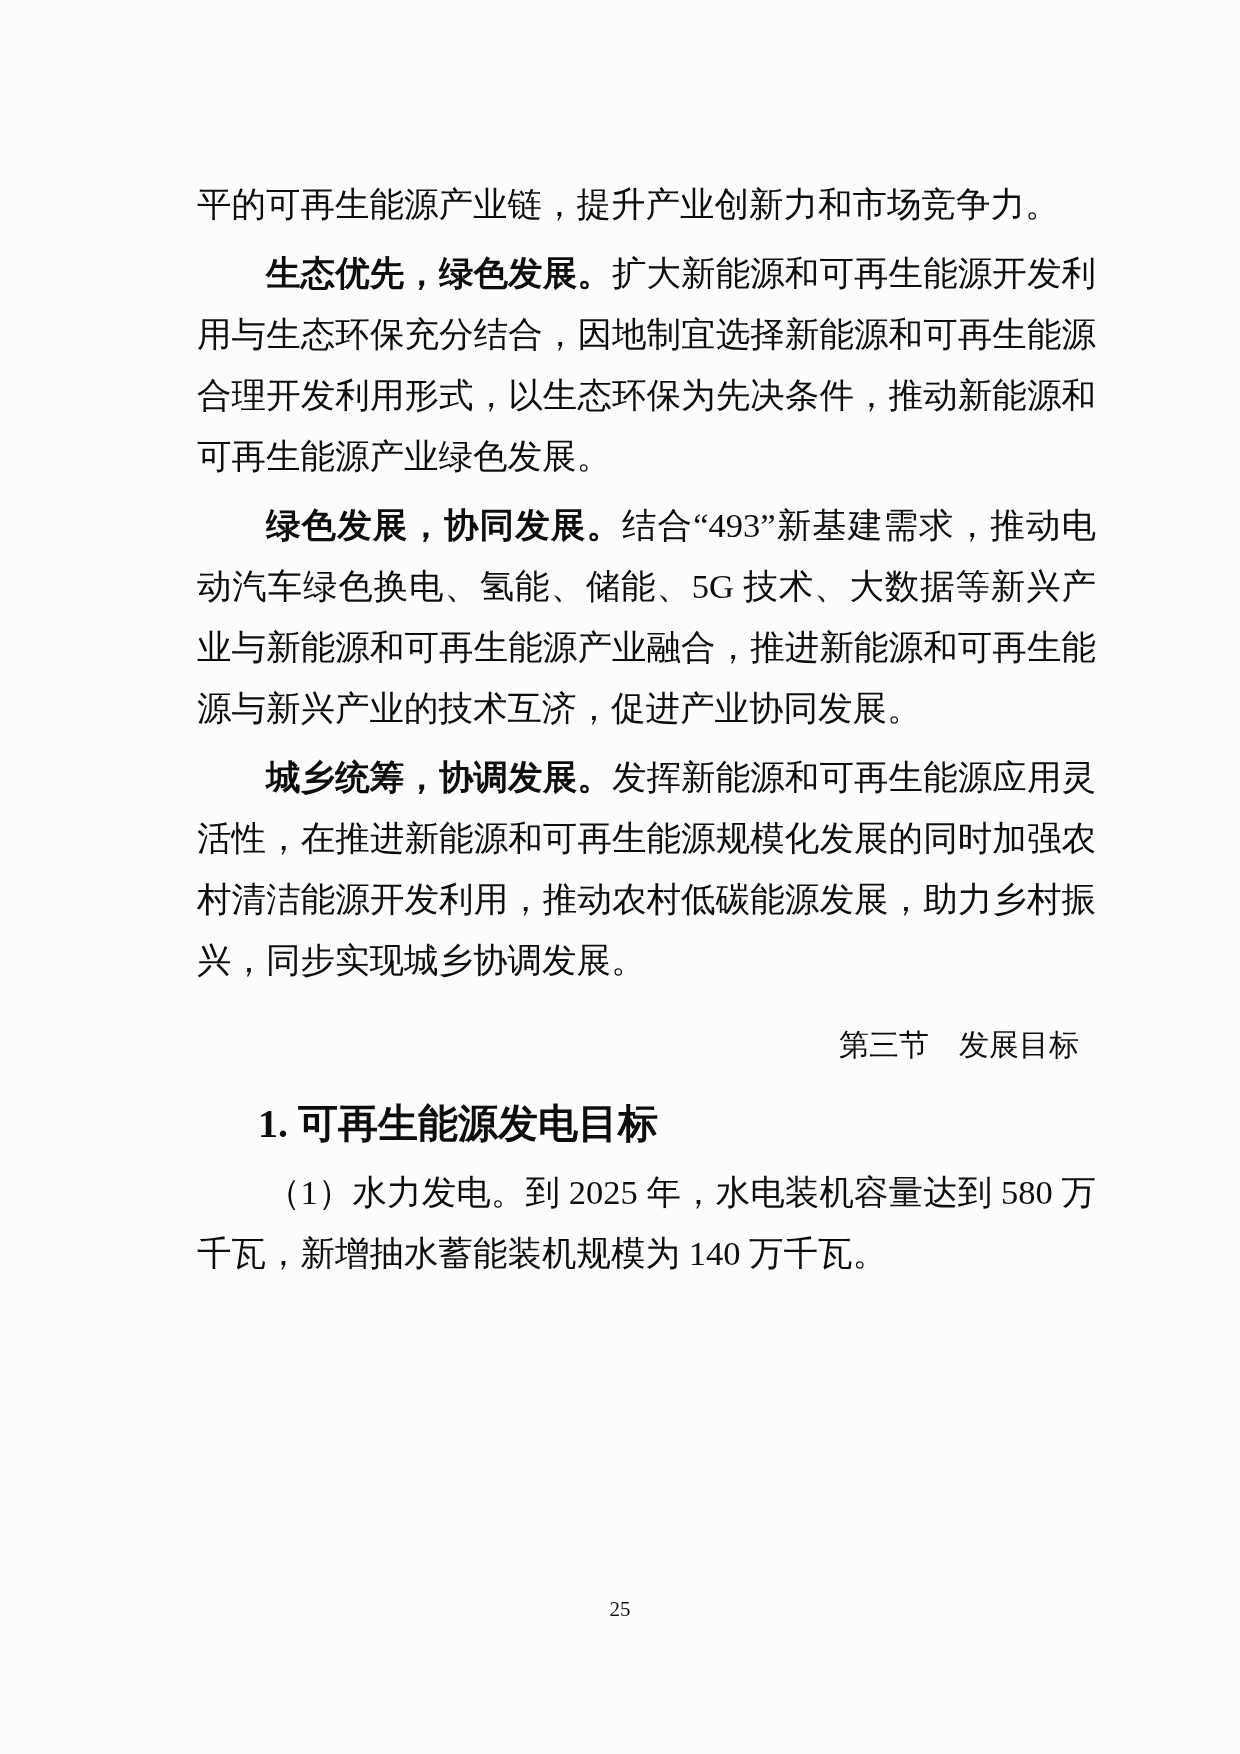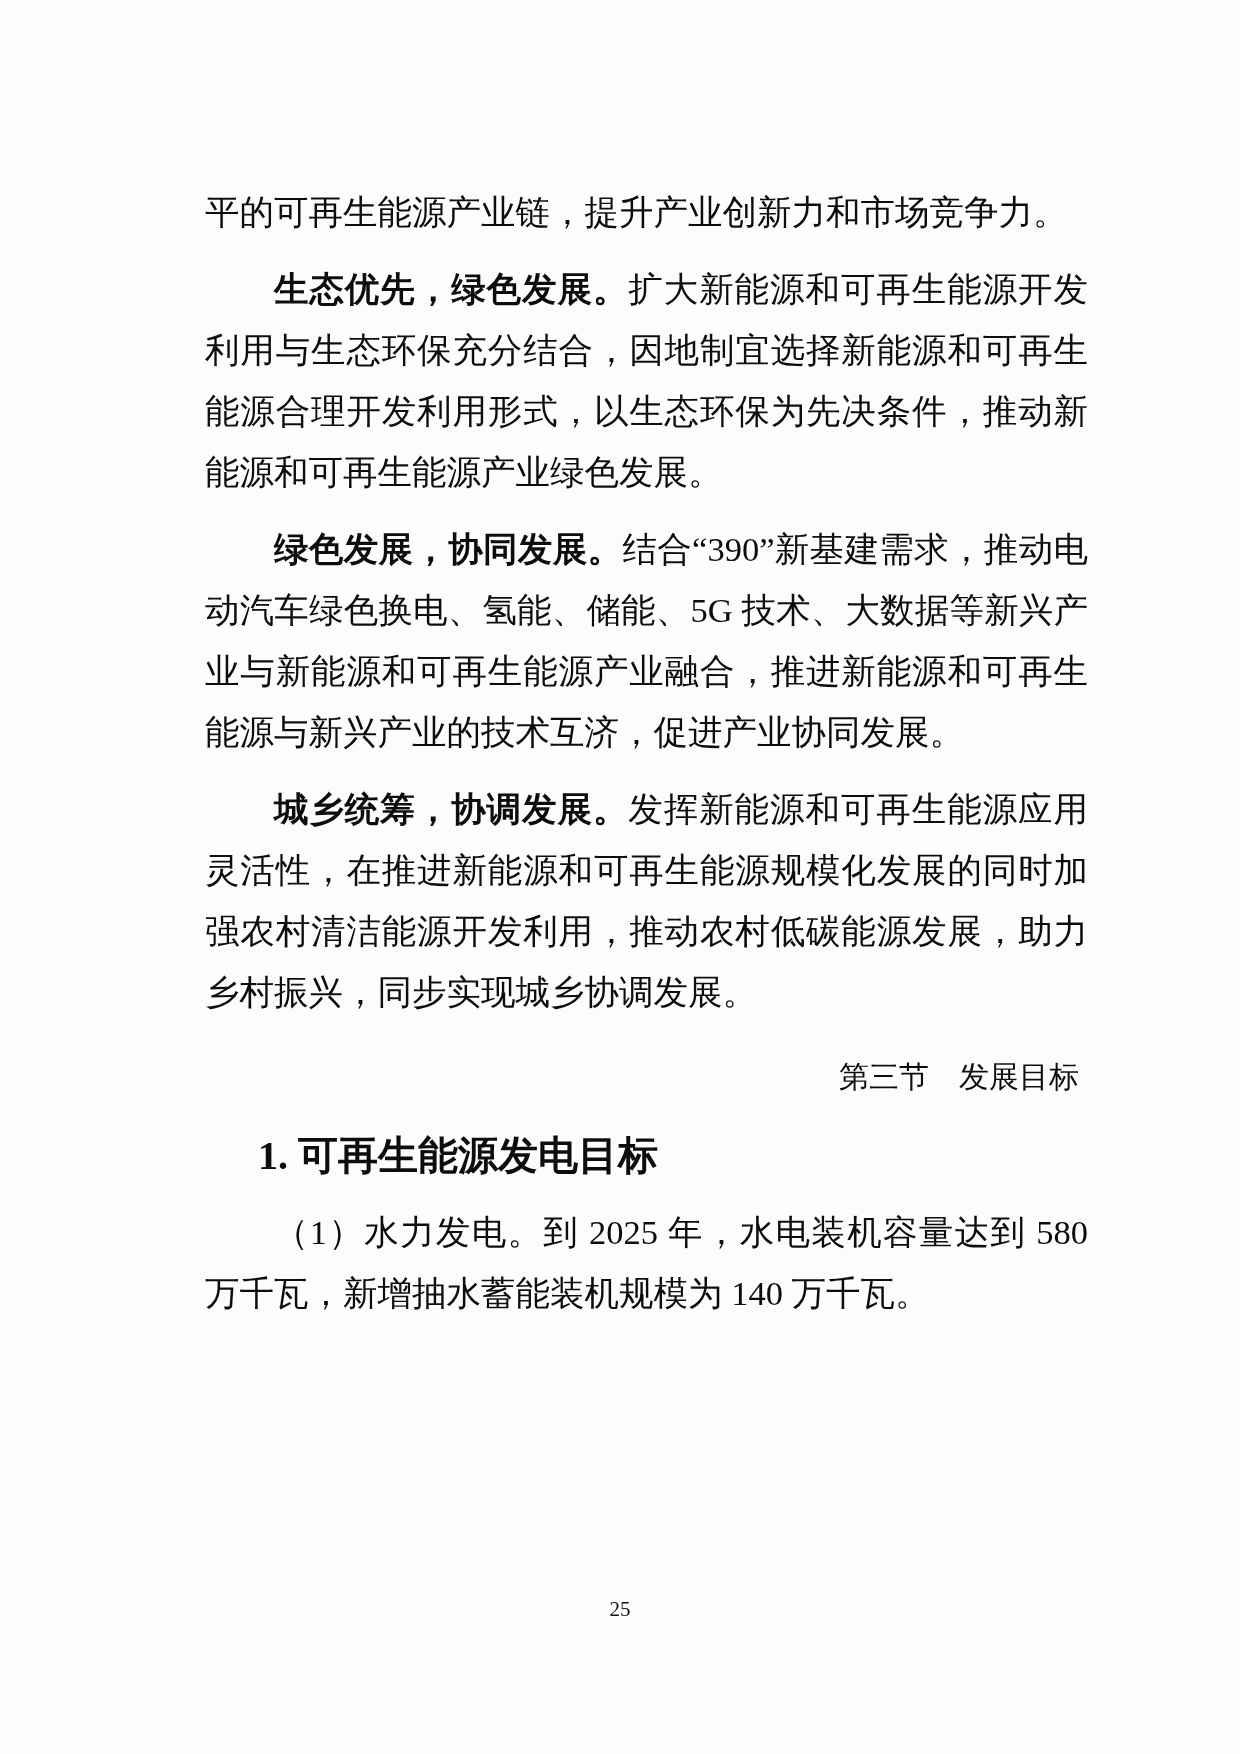--- a/index.html
+++ b/index.html
@@ -16,21 +16,21 @@
     color: #0d0d0d;
     overflow: hidden;
   }
   .content {
     position: absolute;
     left: 189px;
     top: 166px;
     width: 915px;
   }
   .body-para {
-    margin: 16px;
+    margin: 8px;
     font-size: 34.5px;
     line-height: 61px;
     text-align: justify;
     text-justify: inter-character;
     text-indent: 69px;
     letter-spacing: 0;
   }
   .body-para.no-indent {
     text-indent: 0;
   }
@@ -68,21 +68,21 @@
 <body>
 
 <div class="page">
   <div class="content">
 
     <p class="body-para no-indent">平的可再生能源产业链，提升产业创新力和市场竞争力。</p>
 
     <p class="body-para"><strong>生态优先，绿色发展。</strong><span>扩大新能源和可再生能源开发利用与生态环保充分结合，因地制宜选择新能源和可再生能源合理开发利用形式，以生态环保为先决条件，推动新能源和可再生能源产业绿色发展。</span></p>
 
 
-    <p class="body-para"><strong>绿色发展，协同发展。</strong><span>结合“390”新基建需求，推动电动汽车绿色换电、氢能、储能、5G 技术、大数据等新兴产业与新能源和可再生能源产业融合，推进新能源和可再生能源与新兴产业的技术互济，促进产业协同发展。</span></p>
+    <p class="body-para"><strong>绿色发展，协同发展。</strong><span>结合“493”新基建需求，推动电动汽车绿色换电、氢能、储能、5G 技术、大数据等新兴产业与新能源和可再生能源产业融合，推进新能源和可再生能源与新兴产业的技术互济，促进产业协同发展。</span></p>
 
     <p class="body-para"><strong>城乡统筹，协调发展。</strong><span>发挥新能源和可再生能源应用灵活性，在推进新能源和可再生能源规模化发展的同时加强农村清洁能源开发利用，推动农村低碳能源发展，助力乡村振兴，同步实现城乡协调发展。</span></p>
 
     <h2 class="section-heading">第三节　发展目标</h2>
 
     <h3 class="sub-heading">1. 可再生能源发电目标</h3>
 
     <p class="body-para">（1）水力发电。到 2025 年，水电装机容量达到 580 万千瓦，新增抽水蓄能装机规模为 140 万千瓦。</p>
 
   </div>

